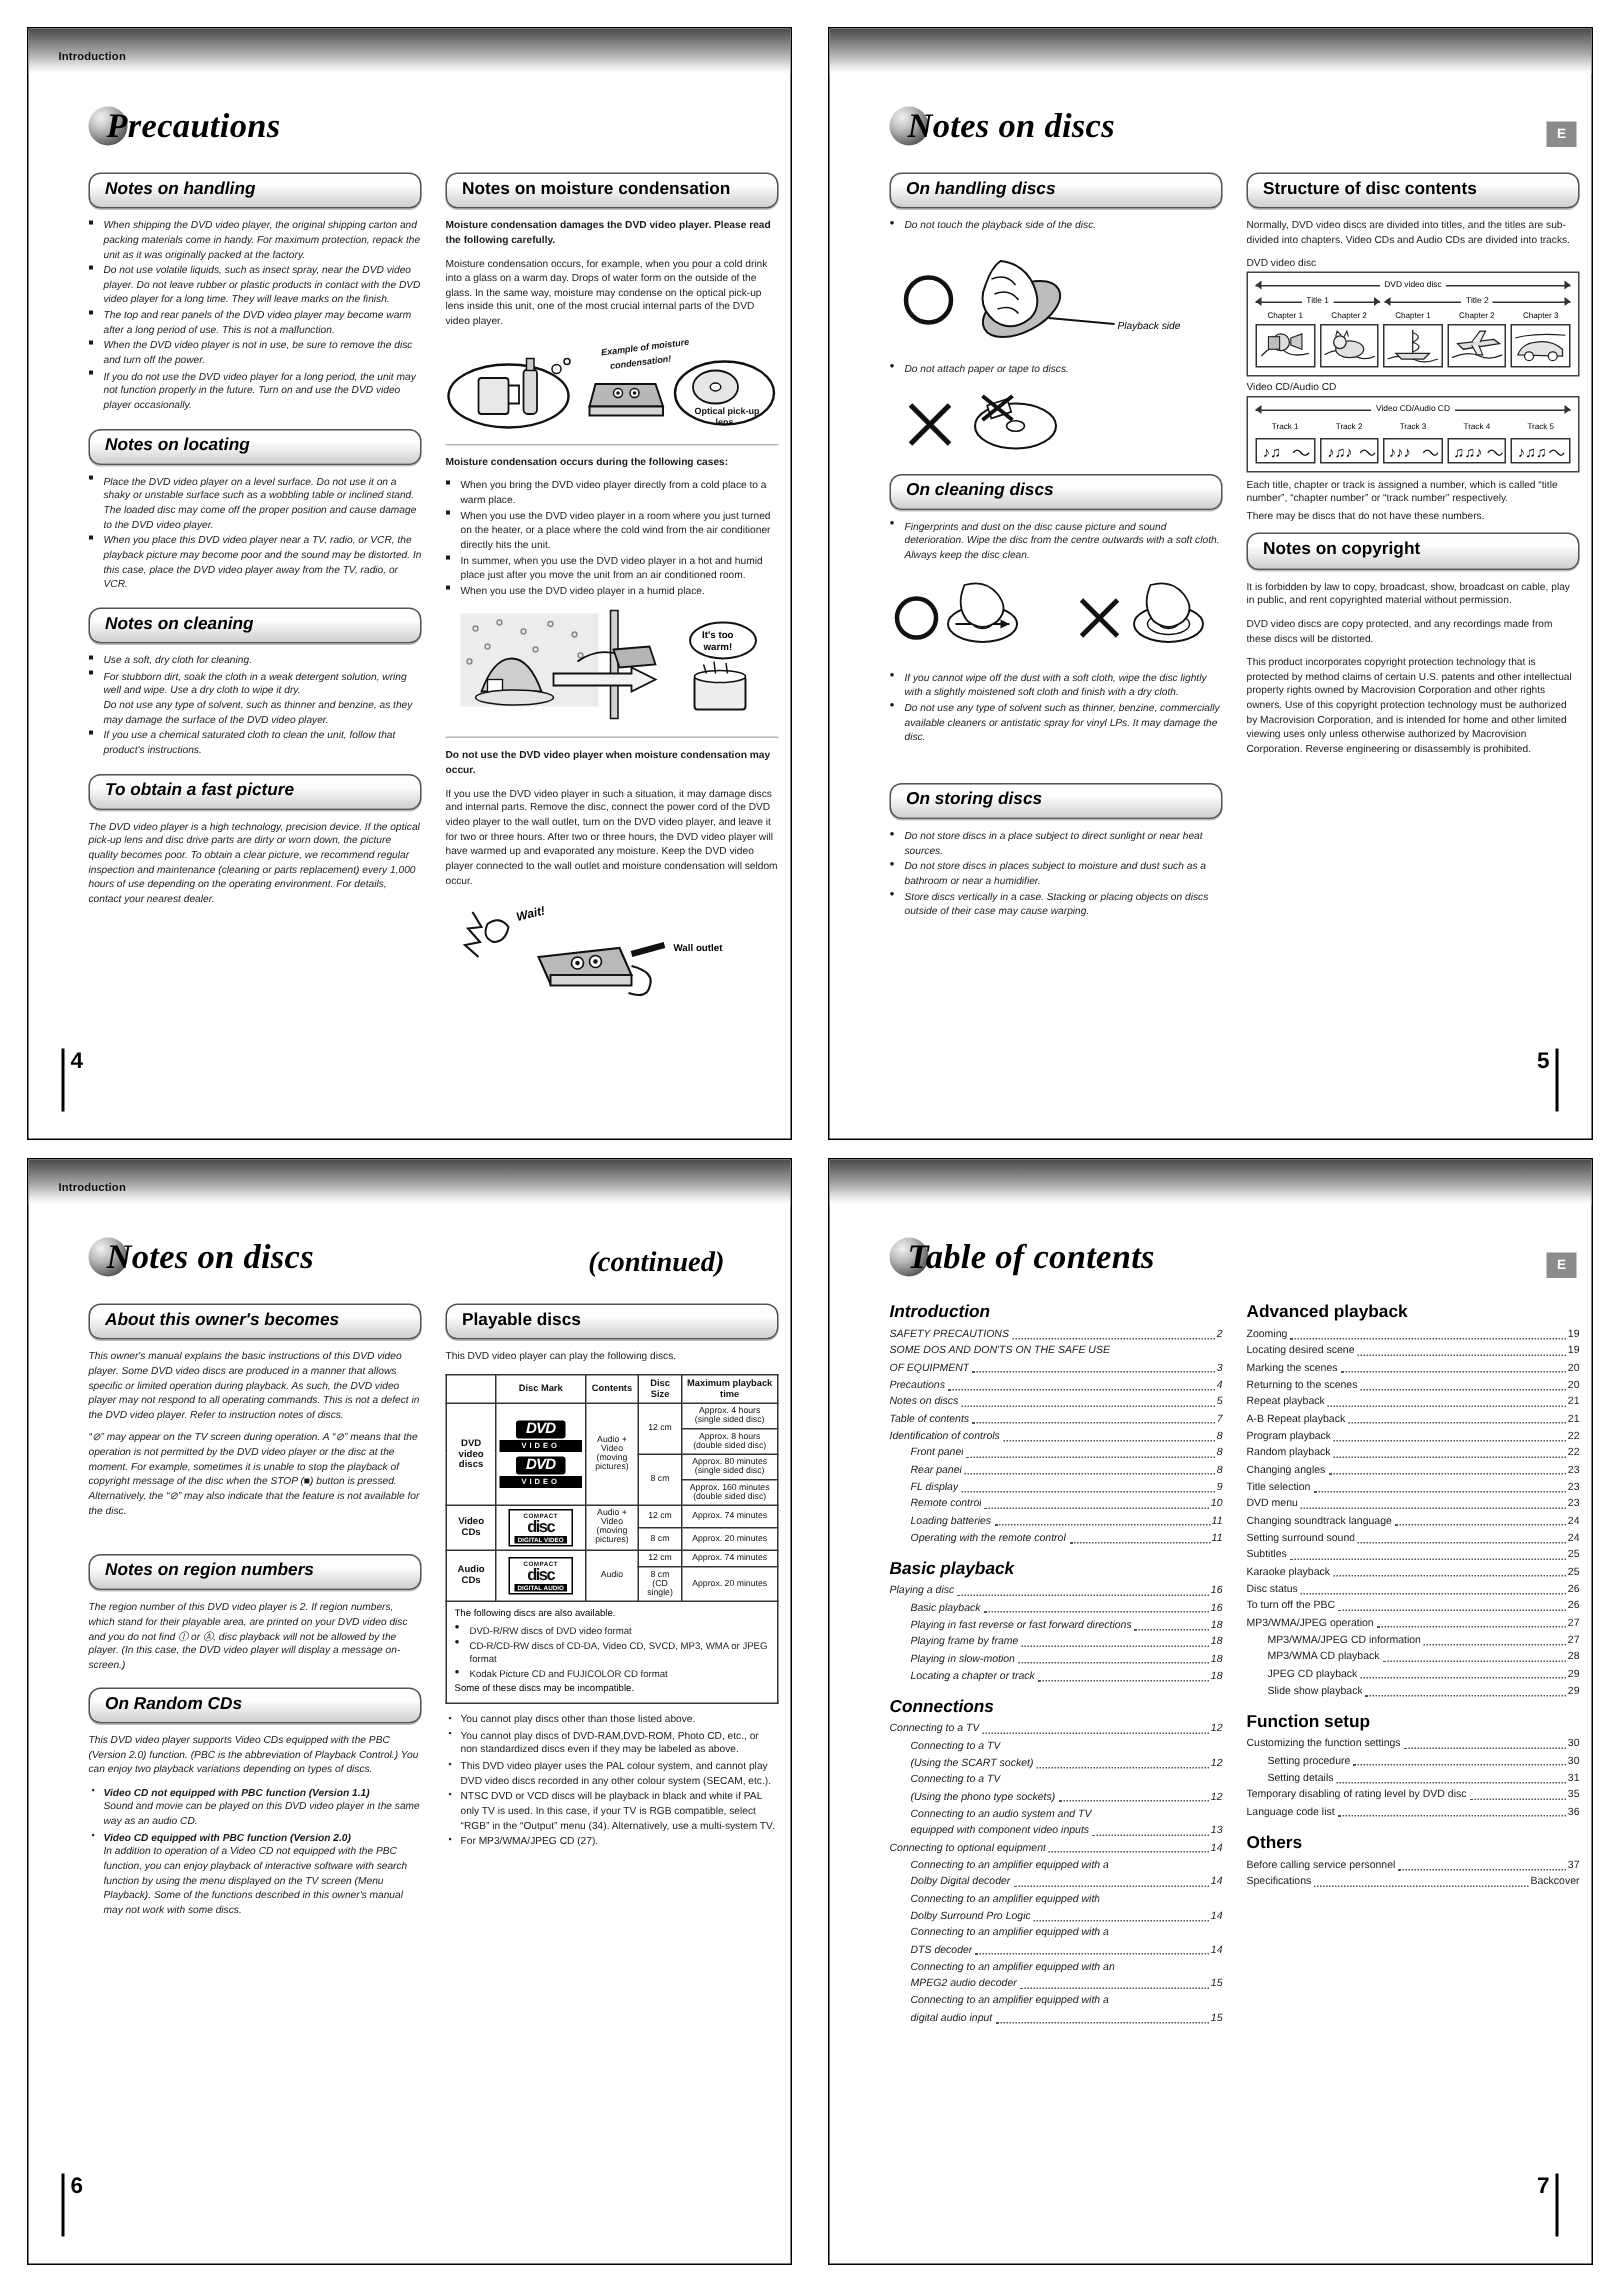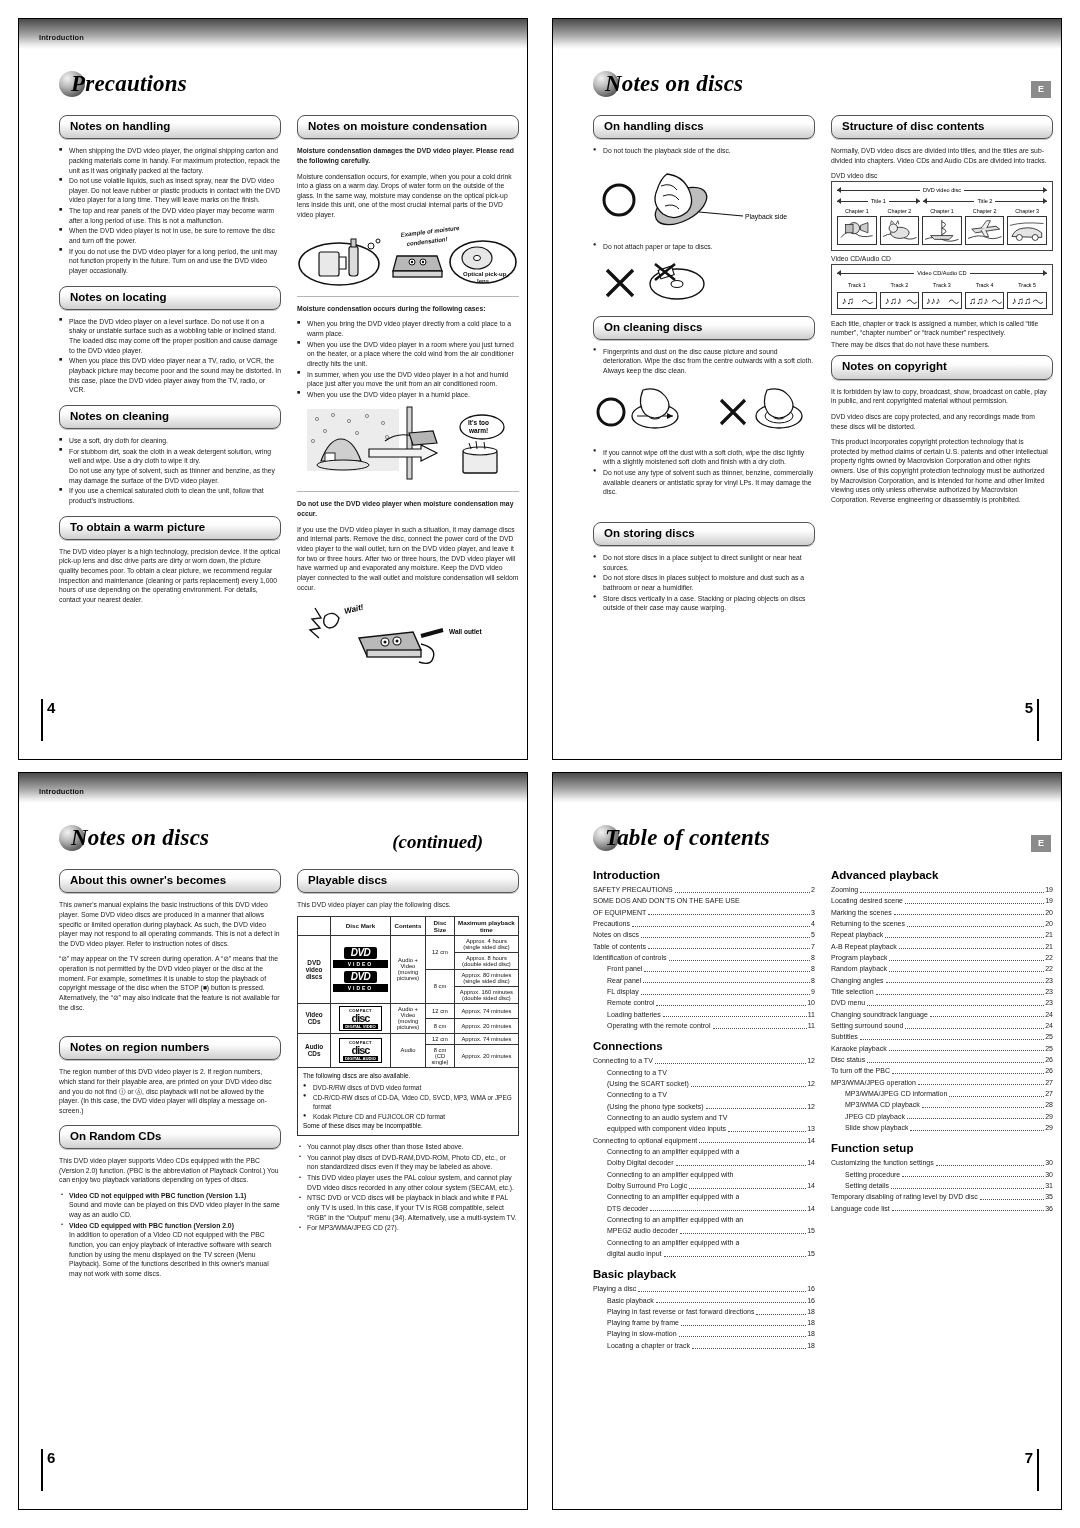--- a/index.html
+++ b/index.html
@@ -67,21 +67,21 @@
   .pnum {
     position: absolute; bottom: 18px;
     font-size: 15px; font-weight: bold; font-family: "Liberation Sans", sans-serif;
   }
   .pnum.left  { left: 22px;  border-left: 2px solid #000;  padding-left: 4px; height: 42px; display:flex; align-items:flex-start;}
   .pnum.right { right: 22px; border-right: 2px solid #000; padding-right: 4px; height: 42px; display:flex; align-items:flex-start;}
 
   
   .cols { position: absolute; left: 0; top: 96px; right: 0; bottom: 40px; }
   .col { position: absolute; top: 0; }
-  .col.a { left: 40px; width: 222px; }
+  .col.a { left: 40px; width: 222px; font-style: italic; }
   .col.b { left: 278px; width: 222px; }
 
   
   .shead {
     border: 1px solid #555;
     border-radius: 8px;
     background: linear-gradient(to bottom, #ffffff 0%, #fdfdfd 35%, #e2e2e2 72%, #cfcfcf 100%);
     padding: 4px 6px 5px 10px;
     font-size: 11.5px; font-weight: bold; color: #000;
     margin-bottom: 7px;
@@ -202,21 +202,21 @@
         <div class="shead" style="margin-top:10px">Notes on cleaning</div>
         <ul class="sq">
           <li>Use a soft, dry cloth for cleaning.</li>
           <li>
             <span>For stubborn dirt, soak the cloth in a weak detergent solution, wring well and wipe. Use a dry cloth to wipe it dry.</span>
             <span class="sub">Do not use any type of solvent, such as thinner and benzine, as they may damage the surface of the DVD video player.</span>
           </li>
           <li>If you use a chemical saturated cloth to clean the unit, follow that product's instructions.</li>
         </ul>
 
-        <div class="shead" style="margin-top:10px">To obtain a warm picture</div>
+        <div class="shead" style="margin-top:10px">To obtain a fast picture</div>
         <p class="ptxt">The DVD video player is a high technology, precision device. If the optical pick-up lens and disc drive parts are dirty or worn down, the picture quality becomes poor. To obtain a clear picture, we recommend regular inspection and maintenance (cleaning or parts replacement) every 1,000 hours of use depending on the operating environment. For details, contact your nearest dealer.</p>
       </div>
 
       <div class="col b">
         <div class="shead">Notes on moisture condensation</div>
         <p class="ptxt b">Moisture condensation damages the DVD video player. Please read the following carefully.</p>
         <p class="ptxt">Moisture condensation occurs, for example, when you pour a cold drink into a glass on a warm day. Drops of water form on the outside of the glass. In the same way, moisture may condense on the optical pick-up lens inside this unit, one of the most crucial internal parts of the DVD video player.</p>
 
         <div class="illus">
           <svg viewBox="0 0 222 62" width="222" height="62">
@@ -732,20 +732,53 @@
               <span class="leader"></span>
               <span class="pg">11</span>
             </div>
             <div class="tocrow ind1">
               <span class="t">Operating with the remote control</span>
               <span class="leader"></span>
               <span class="pg">11</span>
             </div>
           </div>
           <div class="tocgroup">
+            <div class="toch">Basic playback</div>
+            <div class="tocrow">
+              <span class="t">Playing a disc</span>
+              <span class="leader"></span>
+              <span class="pg">16</span>
+            </div>
+            <div class="tocrow ind1">
+              <span class="t">Basic playback</span>
+              <span class="leader"></span>
+              <span class="pg">16</span>
+            </div>
+            <div class="tocrow ind1">
+              <span class="t">Playing in fast reverse or fast forward directions</span>
+              <span class="leader"></span>
+              <span class="pg">18</span>
+            </div>
+            <div class="tocrow ind1">
+              <span class="t">Playing frame by frame</span>
+              <span class="leader"></span>
+              <span class="pg">18</span>
+            </div>
+            <div class="tocrow ind1">
+              <span class="t">Playing in slow-motion</span>
+              <span class="leader"></span>
+              <span class="pg">18</span>
+            </div>
+            <div class="tocrow ind1">
+              <span class="t">Locating a chapter or track</span>
+              <span class="leader"></span>
+              <span class="pg">18</span>
+            </div>
+          </div>
+          <div class="tocgroup">
             <div class="toch">Connections</div>
             <div class="tocrow">
               <span class="t">Connecting to a TV</span>
               <span class="leader"></span>
               <span class="pg">12</span>
             </div>
             <div class="tocrow ind1 noleader">
               <span class="t">Connecting to a TV</span>
               <span class="leader"></span>
               <span class="pg"></span>
@@ -822,53 +855,20 @@
             </div>
             <div class="tocrow ind1 noleader">
               <span class="t">Connecting to an amplifier equipped with a</span>
               <span class="leader"></span>
               <span class="pg"></span>
             </div>
             <div class="tocrow ind1">
               <span class="t">digital audio input</span>
               <span class="leader"></span>
               <span class="pg">15</span>
-            </div>
-          </div>
-          <div class="tocgroup">
-            <div class="toch">Basic playback</div>
-            <div class="tocrow">
-              <span class="t">Playing a disc</span>
-              <span class="leader"></span>
-              <span class="pg">16</span>
-            </div>
-            <div class="tocrow ind1">
-              <span class="t">Basic playback</span>
-              <span class="leader"></span>
-              <span class="pg">16</span>
-            </div>
-            <div class="tocrow ind1">
-              <span class="t">Playing in fast reverse or fast forward directions</span>
-              <span class="leader"></span>
-              <span class="pg">18</span>
-            </div>
-            <div class="tocrow ind1">
-              <span class="t">Playing frame by frame</span>
-              <span class="leader"></span>
-              <span class="pg">18</span>
-            </div>
-            <div class="tocrow ind1">
-              <span class="t">Playing in slow-motion</span>
-              <span class="leader"></span>
-              <span class="pg">18</span>
-            </div>
-            <div class="tocrow ind1">
-              <span class="t">Locating a chapter or track</span>
-              <span class="leader"></span>
-              <span class="pg">18</span>
             </div>
           </div>
         </div>
       <div class="col b" id="toc-right">
           <div class="tocgroup">
             <div class="toch">Advanced playback</div>
             <div class="tocrow">
               <span class="t">Zooming</span>
               <span class="leader"></span>
               <span class="pg">19</span>
@@ -1000,19 +1000,32 @@
               <span class="t">Temporary disabling of rating level by DVD disc</span>
               <span class="leader"></span>
               <span class="pg">35</span>
             </div>
             <div class="tocrow">
               <span class="t">Language code list</span>
               <span class="leader"></span>
               <span class="pg">36</span>
             </div>
           </div>
+          <div class="tocgroup">
+            <div class="toch">Others</div>
+            <div class="tocrow">
+              <span class="t">Before calling service personnel</span>
+              <span class="leader"></span>
+              <span class="pg">37</span>
+            </div>
+            <div class="tocrow">
+              <span class="t">Specifications</span>
+              <span class="leader"></span>
+              <span class="pg">Backcover</span>
+            </div>
+          </div>
         </div>
     </div>
 
     <div class="pnum right">7</div>
   </div>
 
 </div>
 
 </body></html>

